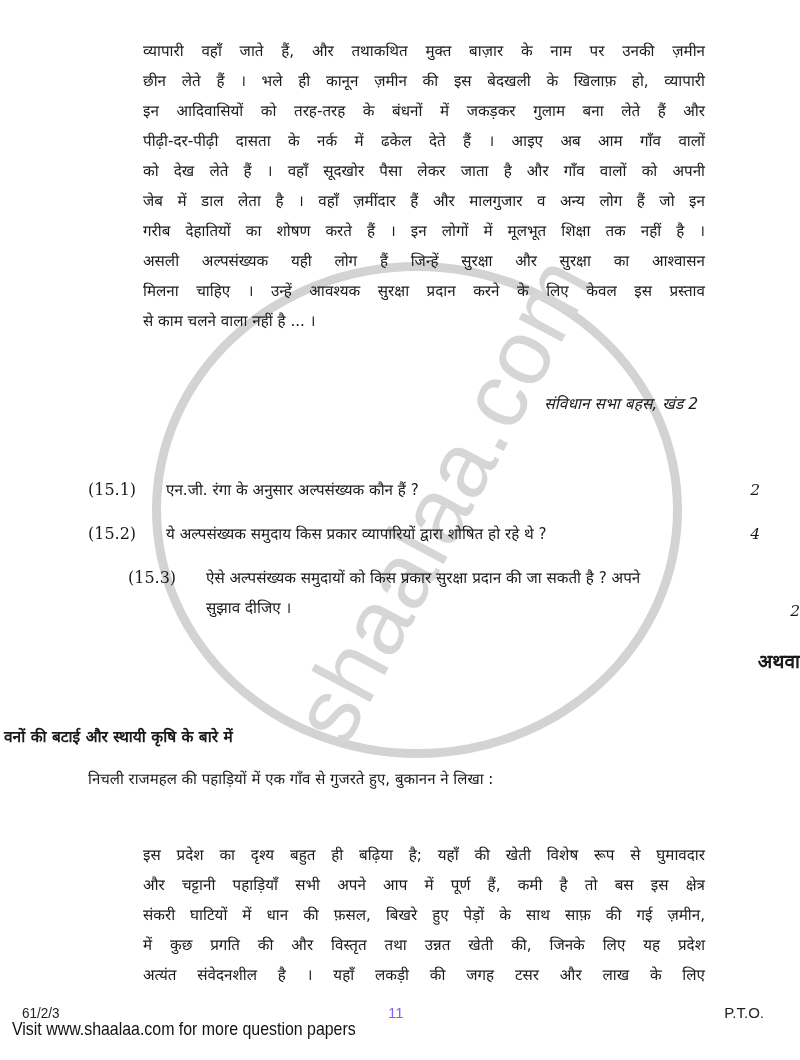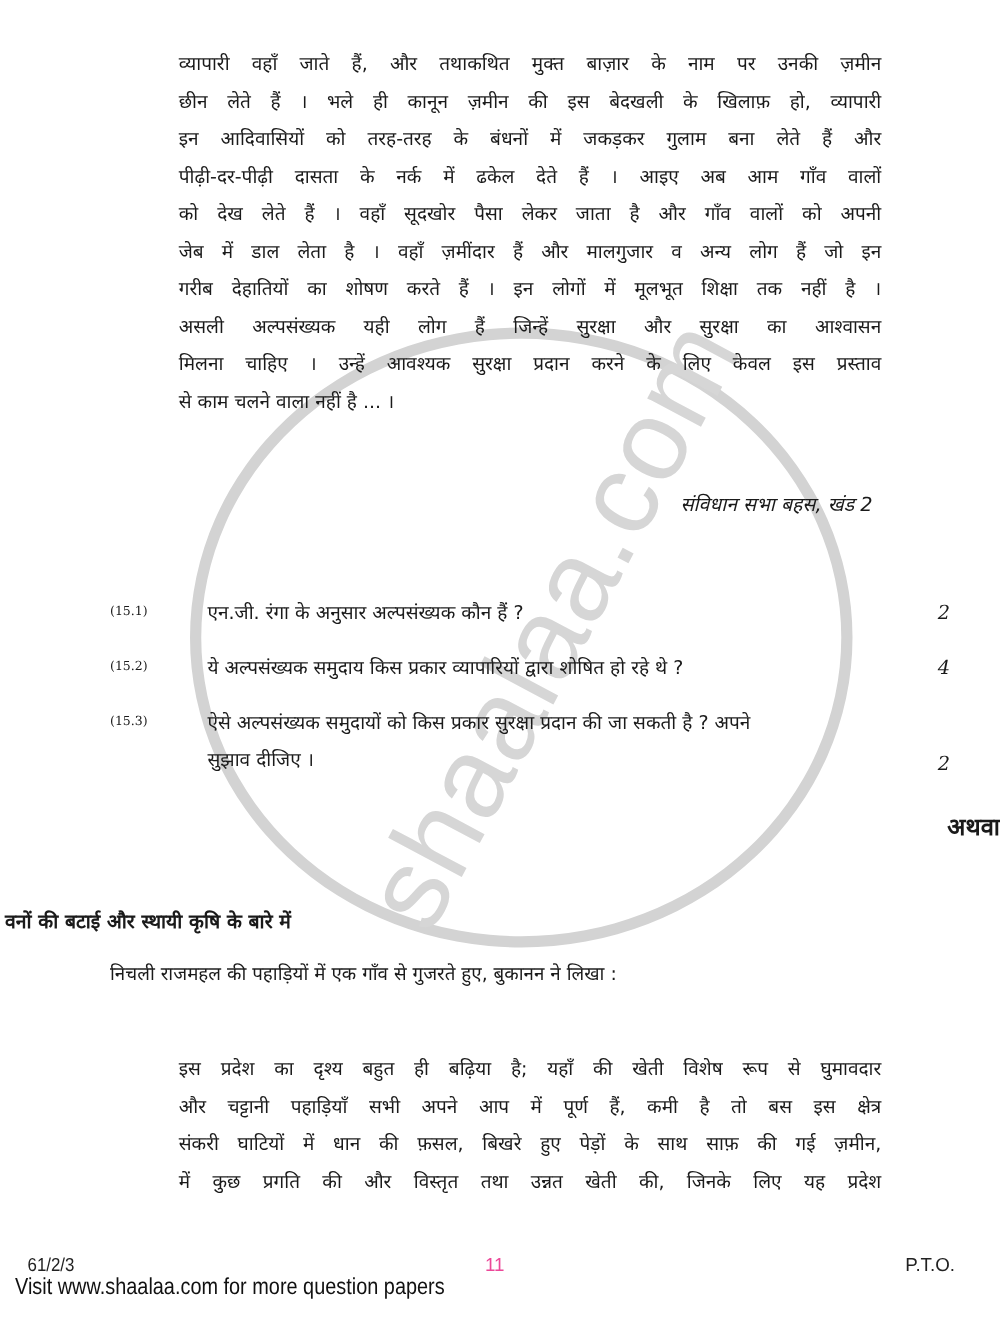--- a/index.html
+++ b/index.html
@@ -72,21 +72,21 @@
       left: 88px;
       width: 672px;
       font-size: 15.2px;
       line-height: 30px;
     }
     .q-num {
       position: absolute;
       left: 0;
       top: 0;
       font-family: "DejaVu Serif", serif;
-      font-size: 10px;
+      font-size: 16px;
     }
     .q-text {
       position: absolute;
       left: 78px;
       width: 560px;
     }
     .q-mark {
       position: absolute;
       right: 0;
       font-family: "DejaVu Serif", serif;
@@ -132,21 +132,21 @@
       color: #222;
       transform: scaleX(0.9);
       transform-origin: left top;
     }
     .footer-page {
       position: absolute;
       left: 388px;
       top: 1004px;
       font-family: "Liberation Sans", sans-serif;
       font-size: 15px;
-      color: #ec4899;
+      color: #8b5cf6;
     }
     .footer-pto {
       position: absolute;
       right: 36px;
       top: 1004px;
       font-family: "Liberation Sans", sans-serif;
       font-size: 15px;
       color: #222;
     }
     .footer-visit {
@@ -191,38 +191,39 @@
       <span class="q-text">एन.जी. रंगा के अनुसार अल्पसंख्यक कौन हैं ?</span>
       <span class="q-mark">2</span>
     </div>
 
     <div class="question" style="top: 519px; height: 30px;">
       <span class="q-num">(15.2)</span>
       <span class="q-text">ये अल्पसंख्यक समुदाय किस प्रकार व्यापारियों द्वारा शोषित हो रहे थे ?</span>
       <span class="q-mark">4</span>
     </div>
 
-    <div class="question" style="top: 563px; height: 60px;">
+    <div class="question" style="top: 563px; height: 60px; margin-left: 40px;">
       <span class="q-num">(15.3)</span>
       <span class="q-text" style="top: 0;">ऐसे अल्पसंख्यक समुदायों को किस प्रकार सुरक्षा प्रदान की जा सकती है ? अपने</span>
       <span class="q-text" style="top: 30px;">सुझाव दीजिए ।</span>
       <span class="q-mark" style="top: 33px;">2</span>
     </div>
 
     <div class="or-heading">अथवा</div>
 
     <div class="section-heading">वनों की बटाई और स्थायी कृषि के बारे में</div>
 
     <div class="intro-line">निचली राजमहल की पहाड़ियों में एक गाँव से गुजरते हुए, बुकानन ने लिखा :</div>
 
     <div class="para" style="top: 818px; margin-top: 22px;">
       <span class="line">इस प्रदेश का दृश्य बहुत ही बढ़िया है; यहाँ की खेती विशेष रूप से घुमावदार</span>
       <span class="line">और चट्टानी पहाड़ियाँ सभी अपने आप में पूर्ण हैं, कमी है तो बस इस क्षेत्र</span>
       <span class="line">संकरी घाटियों में धान की फ़सल, बिखरे हुए पेड़ों के साथ साफ़ की गई ज़मीन,</span>
       <span class="line">में कुछ प्रगति की और विस्तृत तथा उन्नत खेती की, जिनके लिए यह प्रदेश</span>
+      <span class="line">अत्यंत संवेदनशील है । यहाँ लकड़ी की जगह टसर और लाख के लिए</span>
     </div>
 
     <div class="footer-code">61/2/3</div>
     <div class="footer-page">11</div>
     <div class="footer-pto">P.T.O.</div>
     <div class="footer-visit">Visit www.shaalaa.com for more question papers</div>
 
   </div>
 </div>
 

